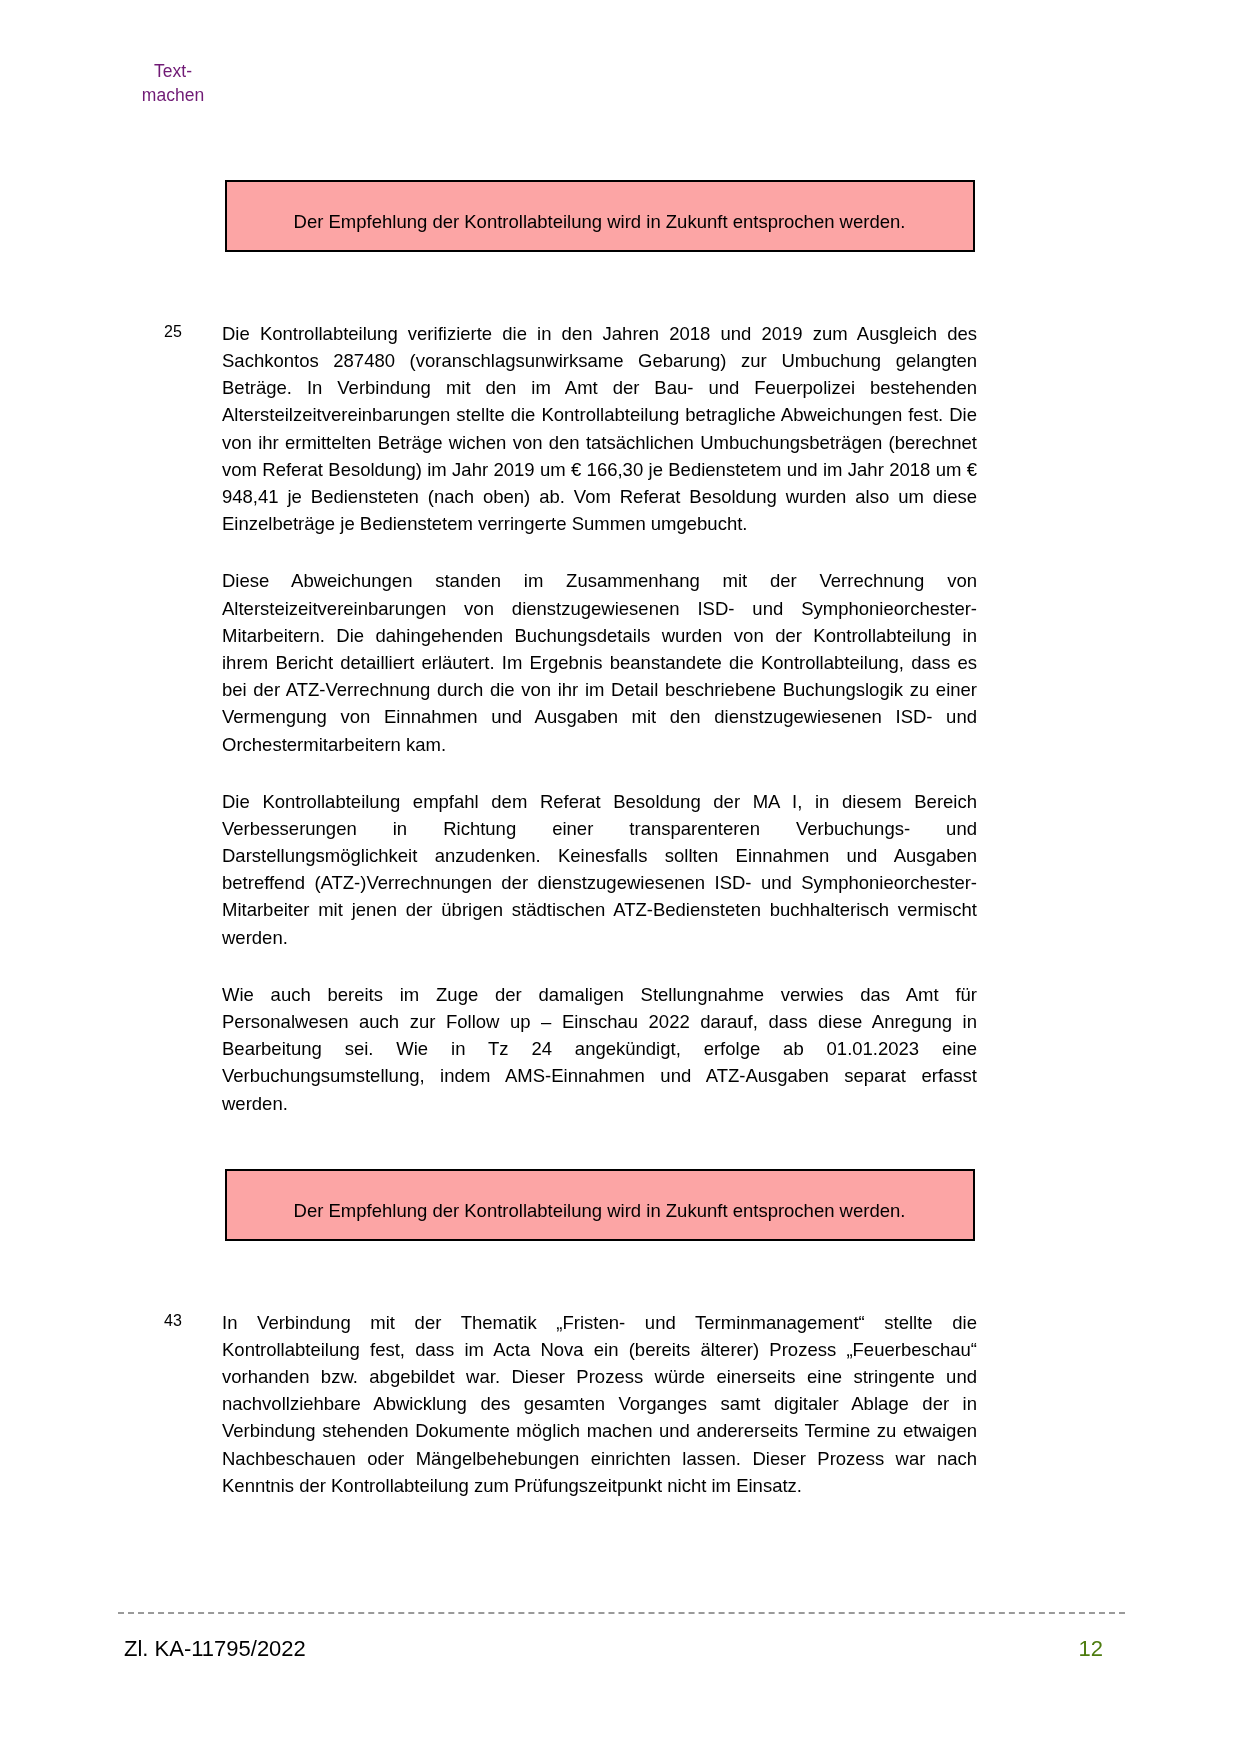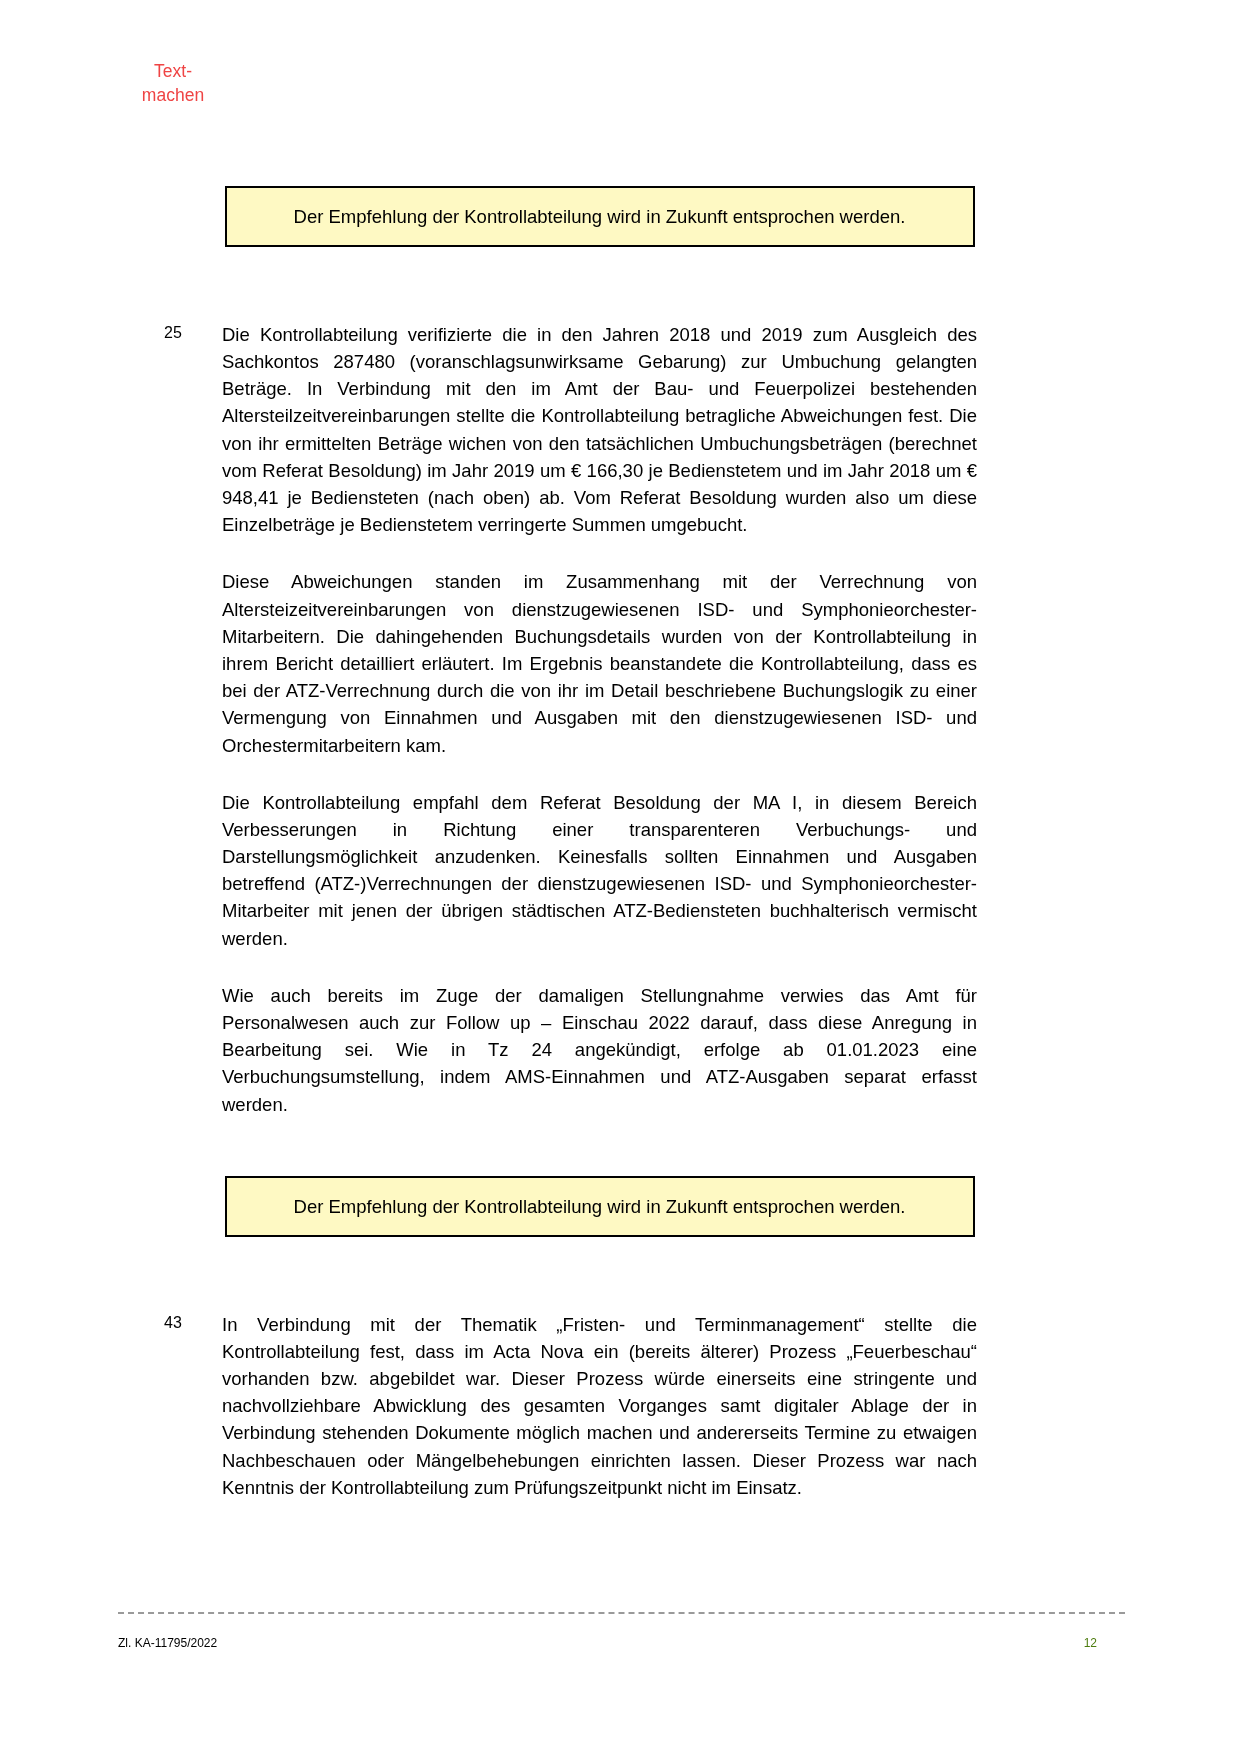--- a/index.html
+++ b/index.html
@@ -23,21 +23,21 @@
 
   
   .col-header {
     position: absolute;
     left: 118px;
     top: 60px;
     width: 110px;
     font-size: 17.5px;
     line-height: 1.35;
     text-align: center;
-    color: #ef4444;
+    color: #701a75;
   }
 
   
   .content {
     position: absolute;
     left: 222px;
     top: 128px;
     width: 755px;
   }
 
@@ -58,49 +58,49 @@
     text-align: justify;
     text-justify: inter-word;
     color: #000;
     hyphens: manual;
   }
   .gap-md { height: 30px; }
   .gap-lg { height: 44px; }
   .gap-xl { height: 60px; }
 
   .rec-box {
-    margin: 14px auto;
+    margin: 8px auto;
     width: 750px;
-    background: #fef9c3;
+    background: #fca5a5;
     border: 2px solid #000000;
     box-sizing: border-box;
-    padding: 16px 18px 15px 18px;
+    padding: 27px 18px 15px 18px;
   }
   .rec-box .rec-text {
     font-size: 18.5px;
     line-height: 1.4;
     text-align: center;
     color: #000;
   }
 
   
   .footer-rule {
     position: absolute;
     left: 118px;
     top: 1612px;
     width: 1007px;
     border-top: 2px dashed #9a9a9a;
   }
   .footer {
     position: absolute;
-    left: 118px;
+    left: 124px;
     top: 1636px;
     width: 1007px;
     height: 40px;
-    font-size: 12px;
+    font-size: 22px;
     color: #000;
   }
   .footer-left {
     position: absolute;
     left: 0;
     top: 0;
   }
   .footer-center {
     position: absolute;
     left: 0;

